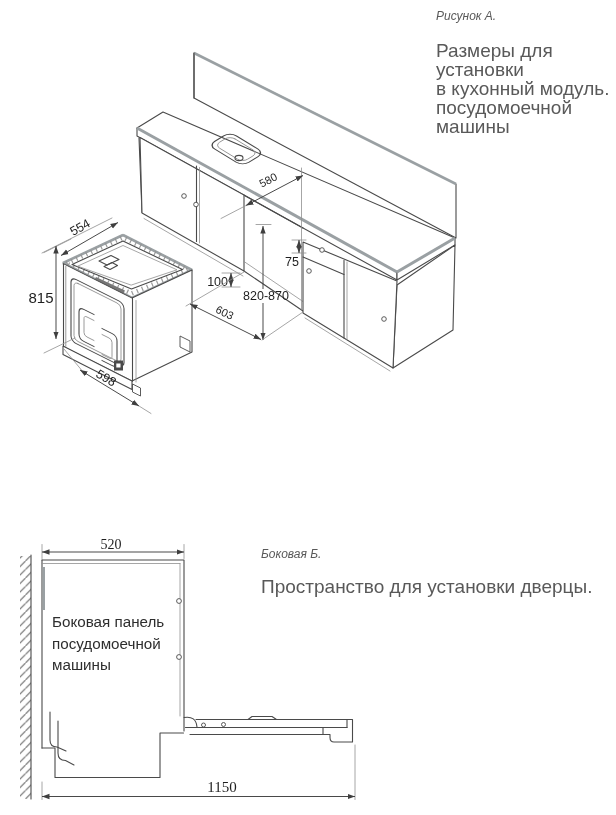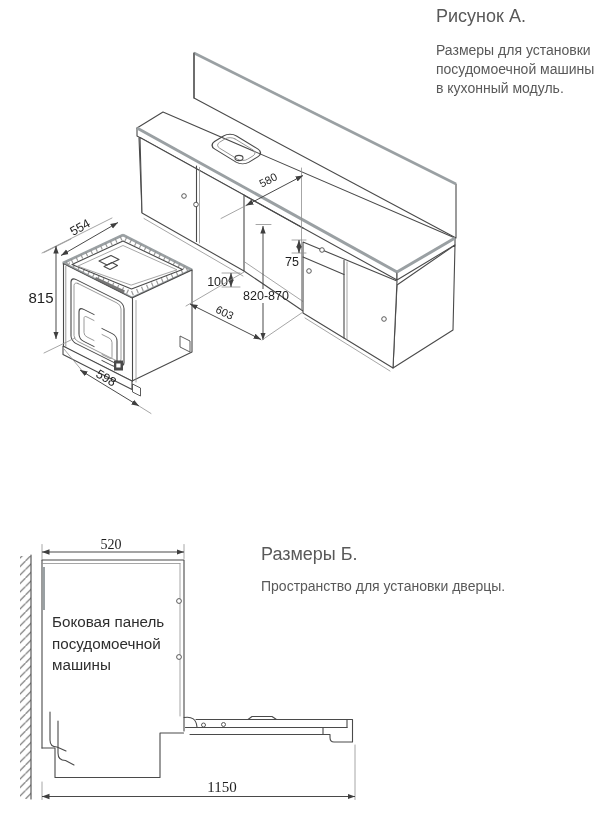--- a/index.html
+++ b/index.html
@@ -1,22 +1,22 @@
 <!DOCTYPE html>
 <html style="--line: #4a4a4a; --accent-edge: #9aa0a3; --body-text: #595959; --dim-text: #1f1f1f;"><head>
 <meta charset="utf-8">
 <style>
   :root{
     --line:#4a4a4a; --accent-edge:#9aa0a3; --body-text:#595959; --dim-text:#1f1f1f;
   }
   html,body{margin:0;padding:0;background:#fff;}
   .page{position:relative;width:616px;height:815px;background:#fff;overflow:hidden;
         font-family:"Liberation Sans","DejaVu Sans",sans-serif;}
-  .tblock{position:absolute;color:var(--body-text);font-size:14px;line-height:19px;}
-  .tblock.title{font-size:18px;}
+  .tblock{position:absolute;color:var(--body-text);font-size:19px;line-height:19px;}
+  .tblock.title{font-size:12px;font-style:italic;}
   svg{position:absolute;left:0;top:0;}
   .s1{stroke:var(--line);stroke-width:1.1;fill:none;stroke-linecap:round;stroke-linejoin:round;}
   .sf{stroke:var(--line);stroke-width:1.1;fill:#ffffff;stroke-linejoin:round;}
   .s0{stroke:#8f8f8f;stroke-width:0.8;fill:none;stroke-linecap:round;}
   .thk{stroke:var(--accent-edge);stroke-width:3;fill:none;stroke-linecap:butt;}
   .thk2{stroke:var(--accent-edge);stroke-width:2.6;fill:none;stroke-linecap:butt;}
   .tick{stroke:#909090;stroke-width:4.5;fill:none;stroke-dasharray:1.2 4.2;opacity:.9;}
   .dl{stroke:#3f3f3f;stroke-width:0.95;fill:none;}
   .scr{stroke:var(--line);stroke-width:0.9;fill:#fff;}
   text{fill:var(--dim-text);font-family:"Liberation Sans","DejaVu Sans",sans-serif;}
@@ -222,19 +222,19 @@
         <line class="s0" x1="42" y1="782" x2="42" y2="799.5"></line>
         <line class="dl" x1="42" y1="796.5" x2="355" y2="796.5" marker-start="url(#aS)" marker-end="url(#aE)"></line>
         <text class="ser2" text-anchor="middle" x="222" y="791.5">1150</text>
       </g>
     </g>
   </svg>
 
   <div class="tblock title" style="left:436px;top:7px">Рисунок А.</div>
   <div class="tblock" style="left:436px;top:41px">
     <div>Размеры для установки</div>
+    <div>в кухонный модуль.</div>
     <div>посудомоечной машины</div>
-    <div>в кухонный модуль.</div>
   </div>
-  <div class="tblock title" style="left:261px;top:545px">Размеры Б.</div>
+  <div class="tblock title" style="left:261px;top:545px">Боковая Б.</div>
   <div class="tblock" style="left:261px;top:577px">Пространство для установки дверцы.</div>
 
 </div>
 
 </body></html>

